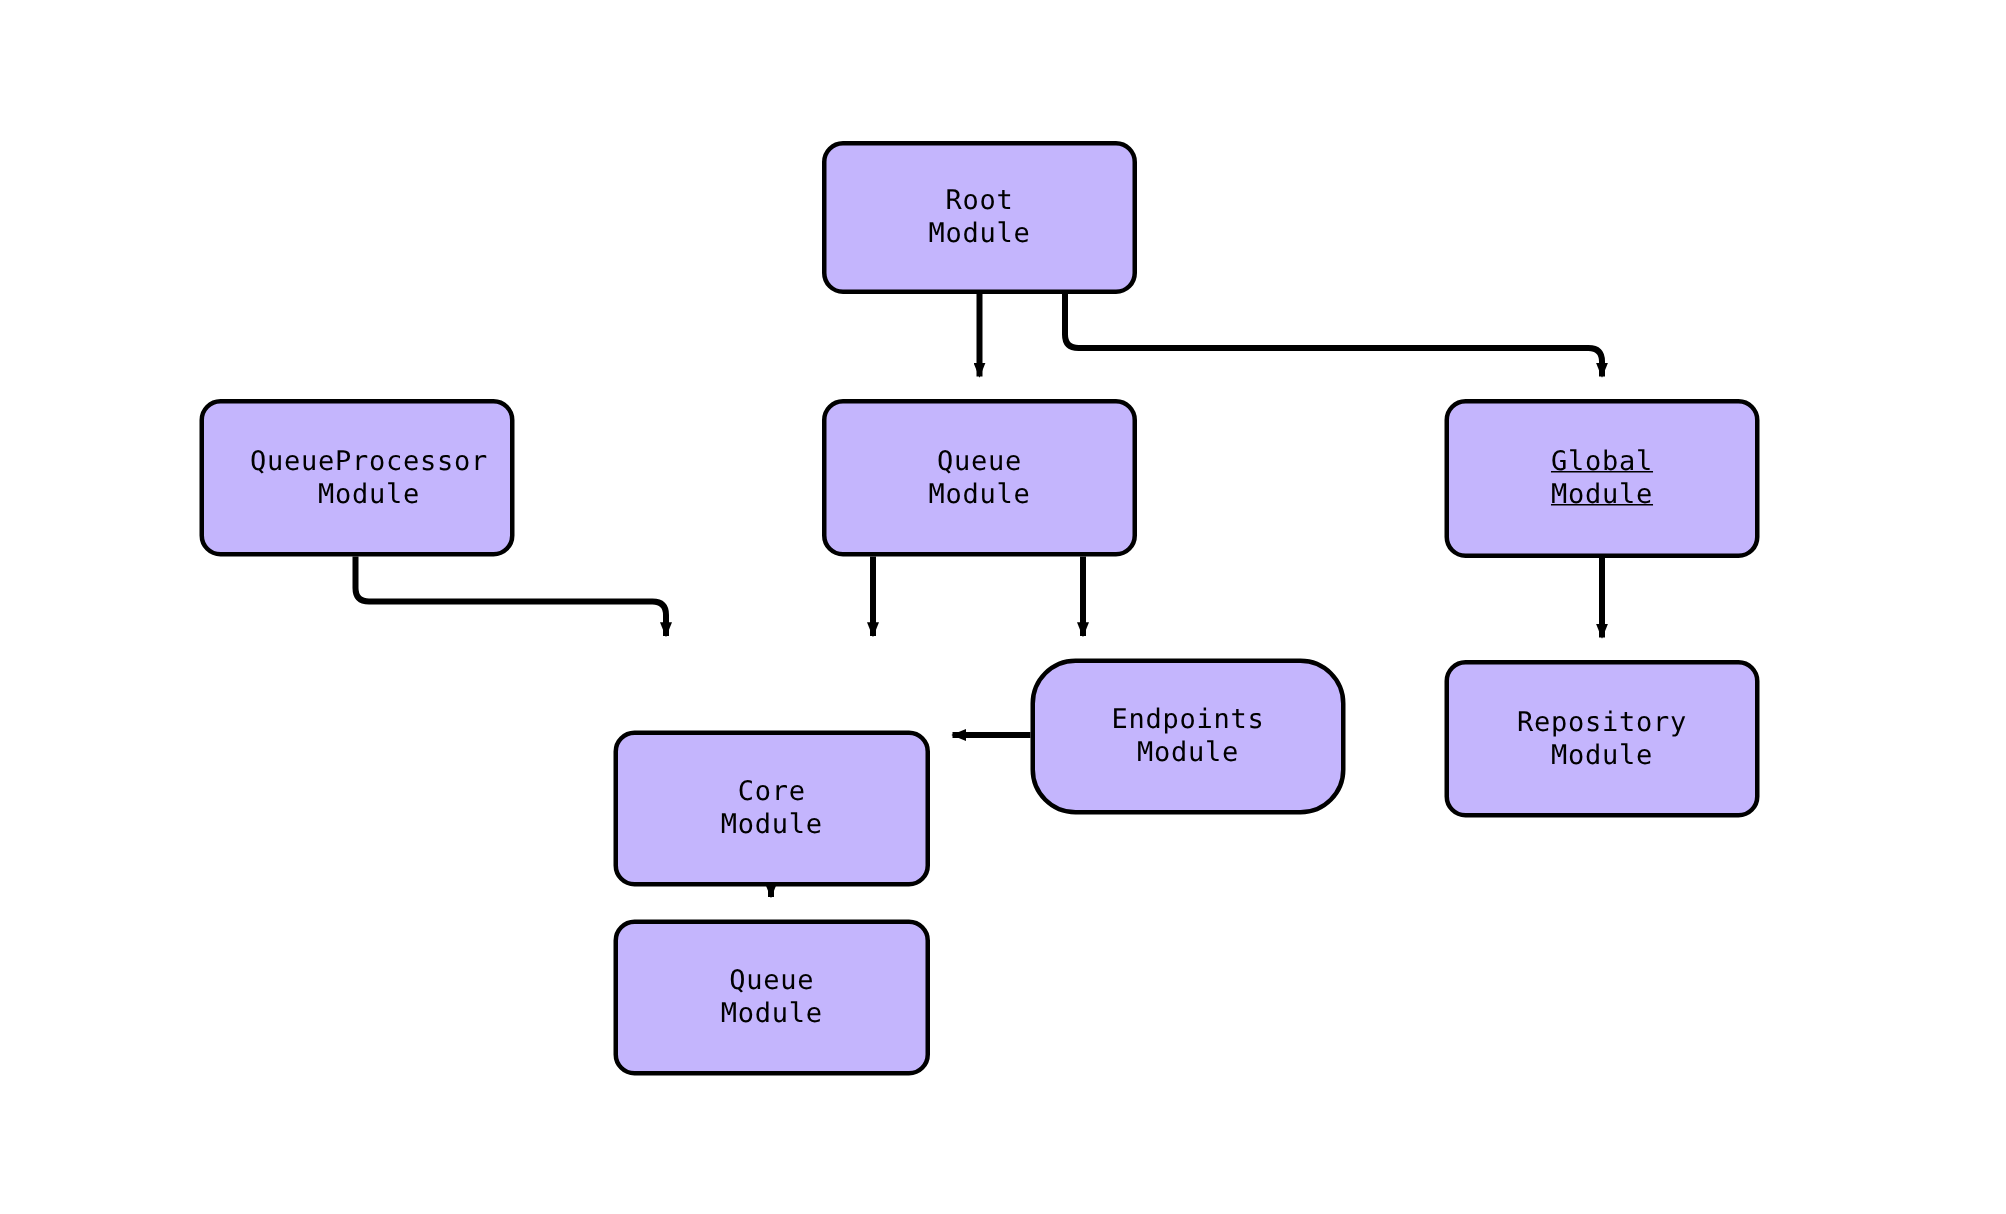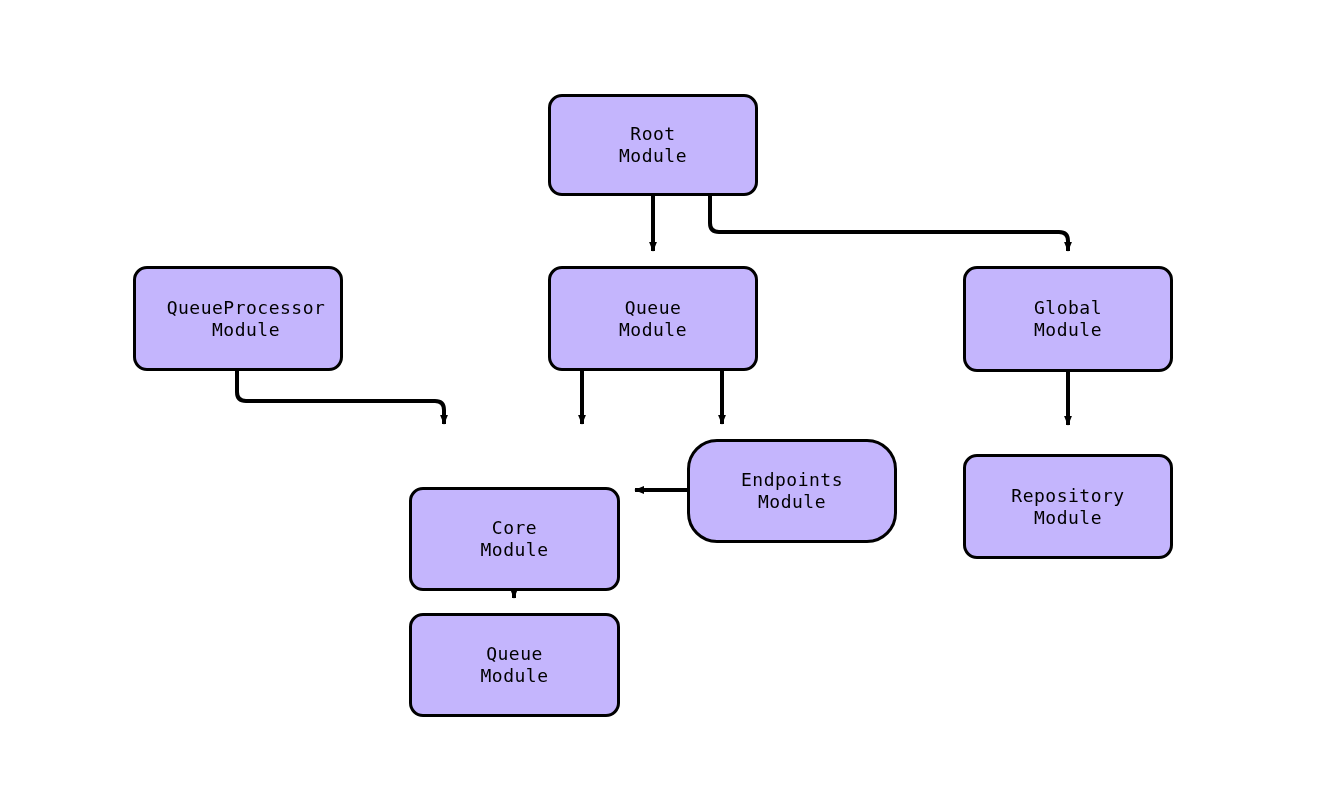--- a/index.html
+++ b/index.html
@@ -83,36 +83,36 @@
   <div class="node" style="left:133px; top:266px; width:210px; height:105px;padding-left:16px;">
     <div class="node-line">QueueProcessor</div>
     <div class="node-line">Module</div>
   </div>
 
   <div class="node" style="left:548px; top:266px; width:210px; height:105px;">
     <div class="node-line">Queue</div>
     <div class="node-line">Module</div>
   </div>
 
-  <div class="node" style="left:963px; top:266px; width:210px; height:106px;">
+  <div class="node" style="left:963px; top:266px; width:210px; height:106px;text-decoration:underline;">
     <div class="node-line">Global</div>
     <div class="node-line">Module</div>
   </div>
 
   <div class="node" style="left:409px; top:439px; width:211px; height:104px;margin-top:48px;">
     <div class="node-line">Core</div>
     <div class="node-line">Module</div>
   </div>
 
   <div class="node" style="left:687px; top:439px; width:210px; height:104px;border-radius:30px;">
     <div class="node-line">Endpoints</div>
     <div class="node-line">Module</div>
   </div>
 
-  <div class="node" style="left:963px; top:440px; width:210px; height:105px;margin-top:14px;">
+  <div class="node" style="left:963px; top:440px; width:210px; height:105px;">
     <div class="node-line">Repository</div>
     <div class="node-line">Module</div>
   </div>
 
   <div class="node" style="left:409px; top:613px; width:211px; height:104px;">
     <div class="node-line">Queue</div>
     <div class="node-line">Module</div>
   </div>
 
 </div>

